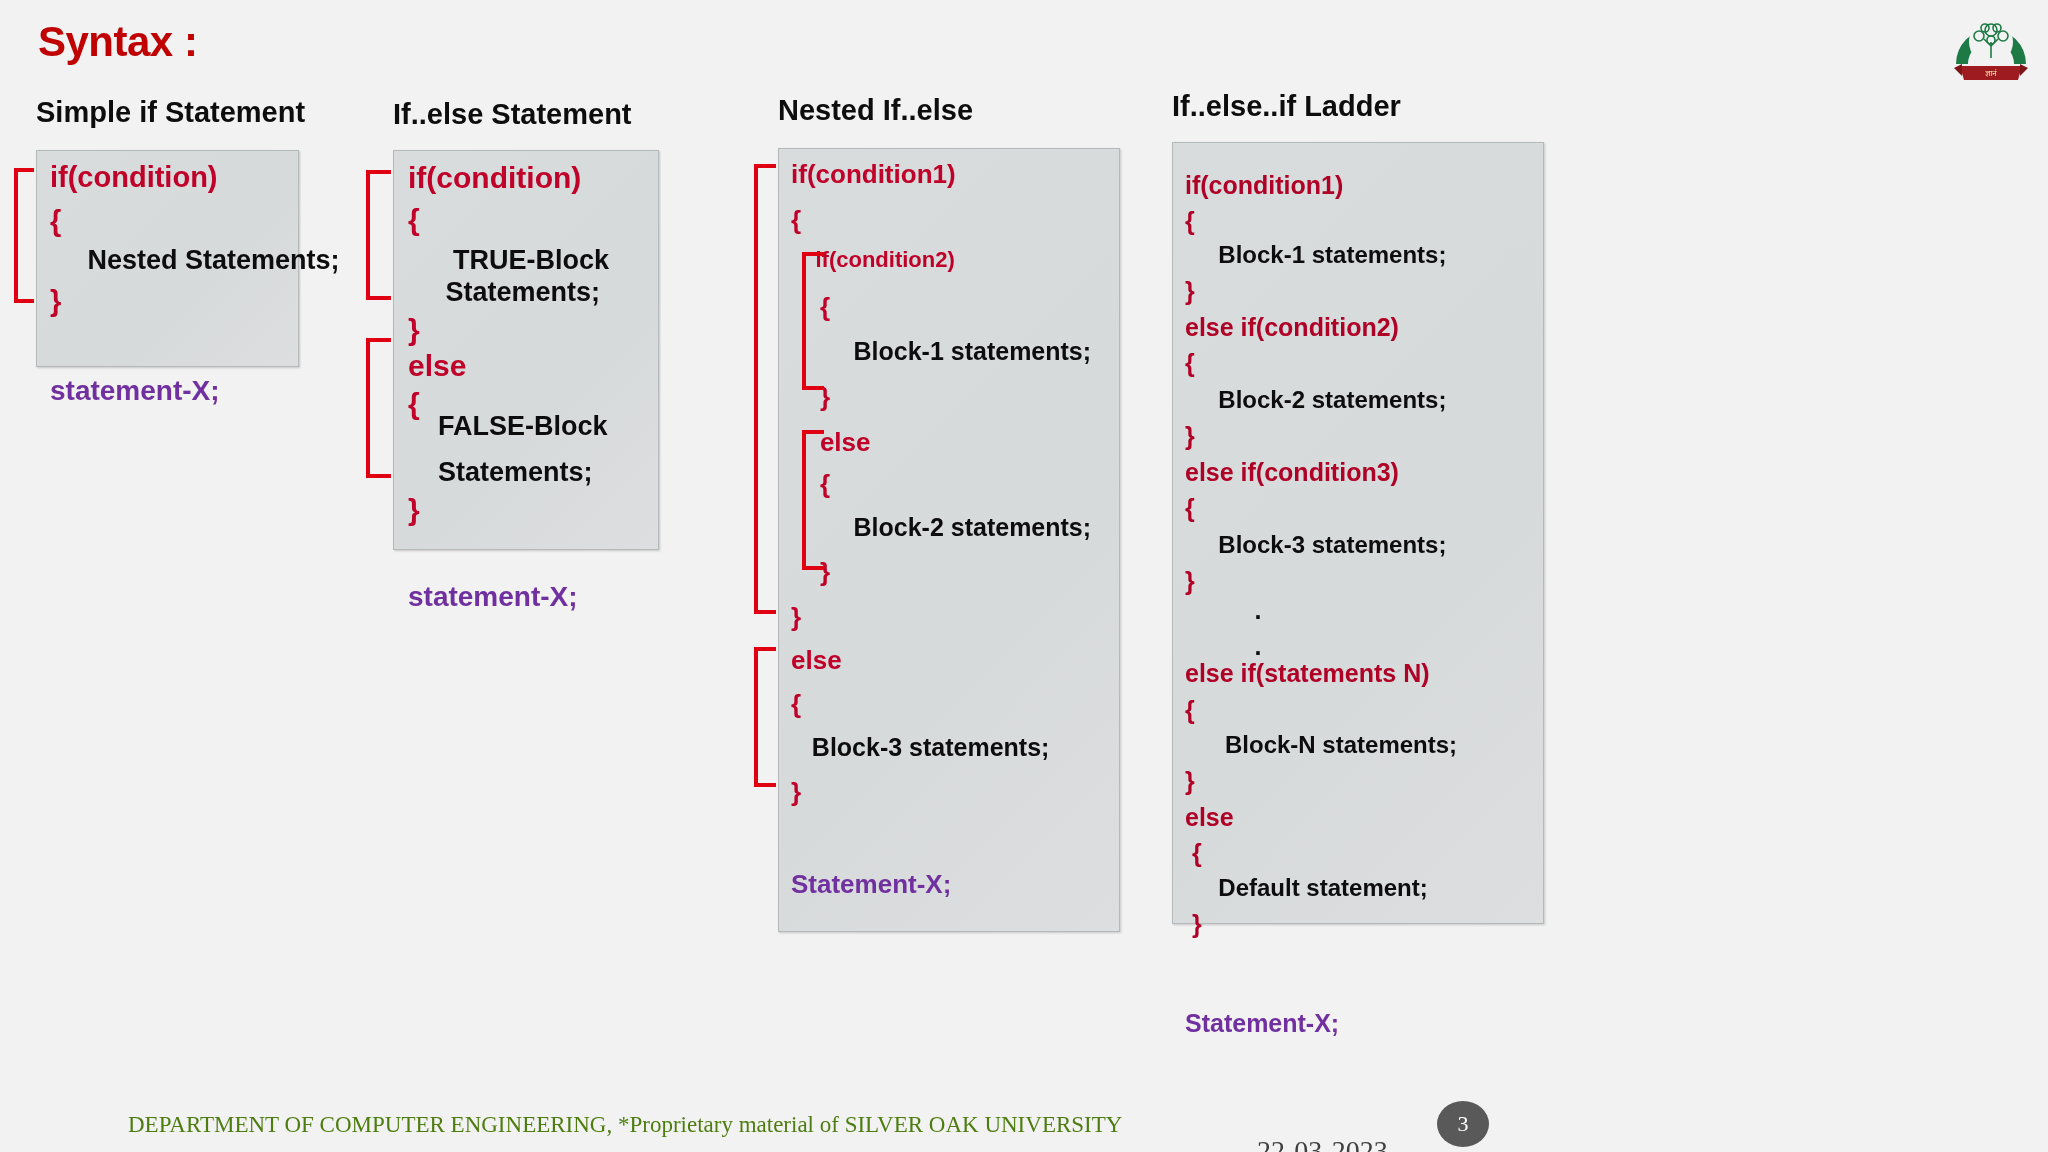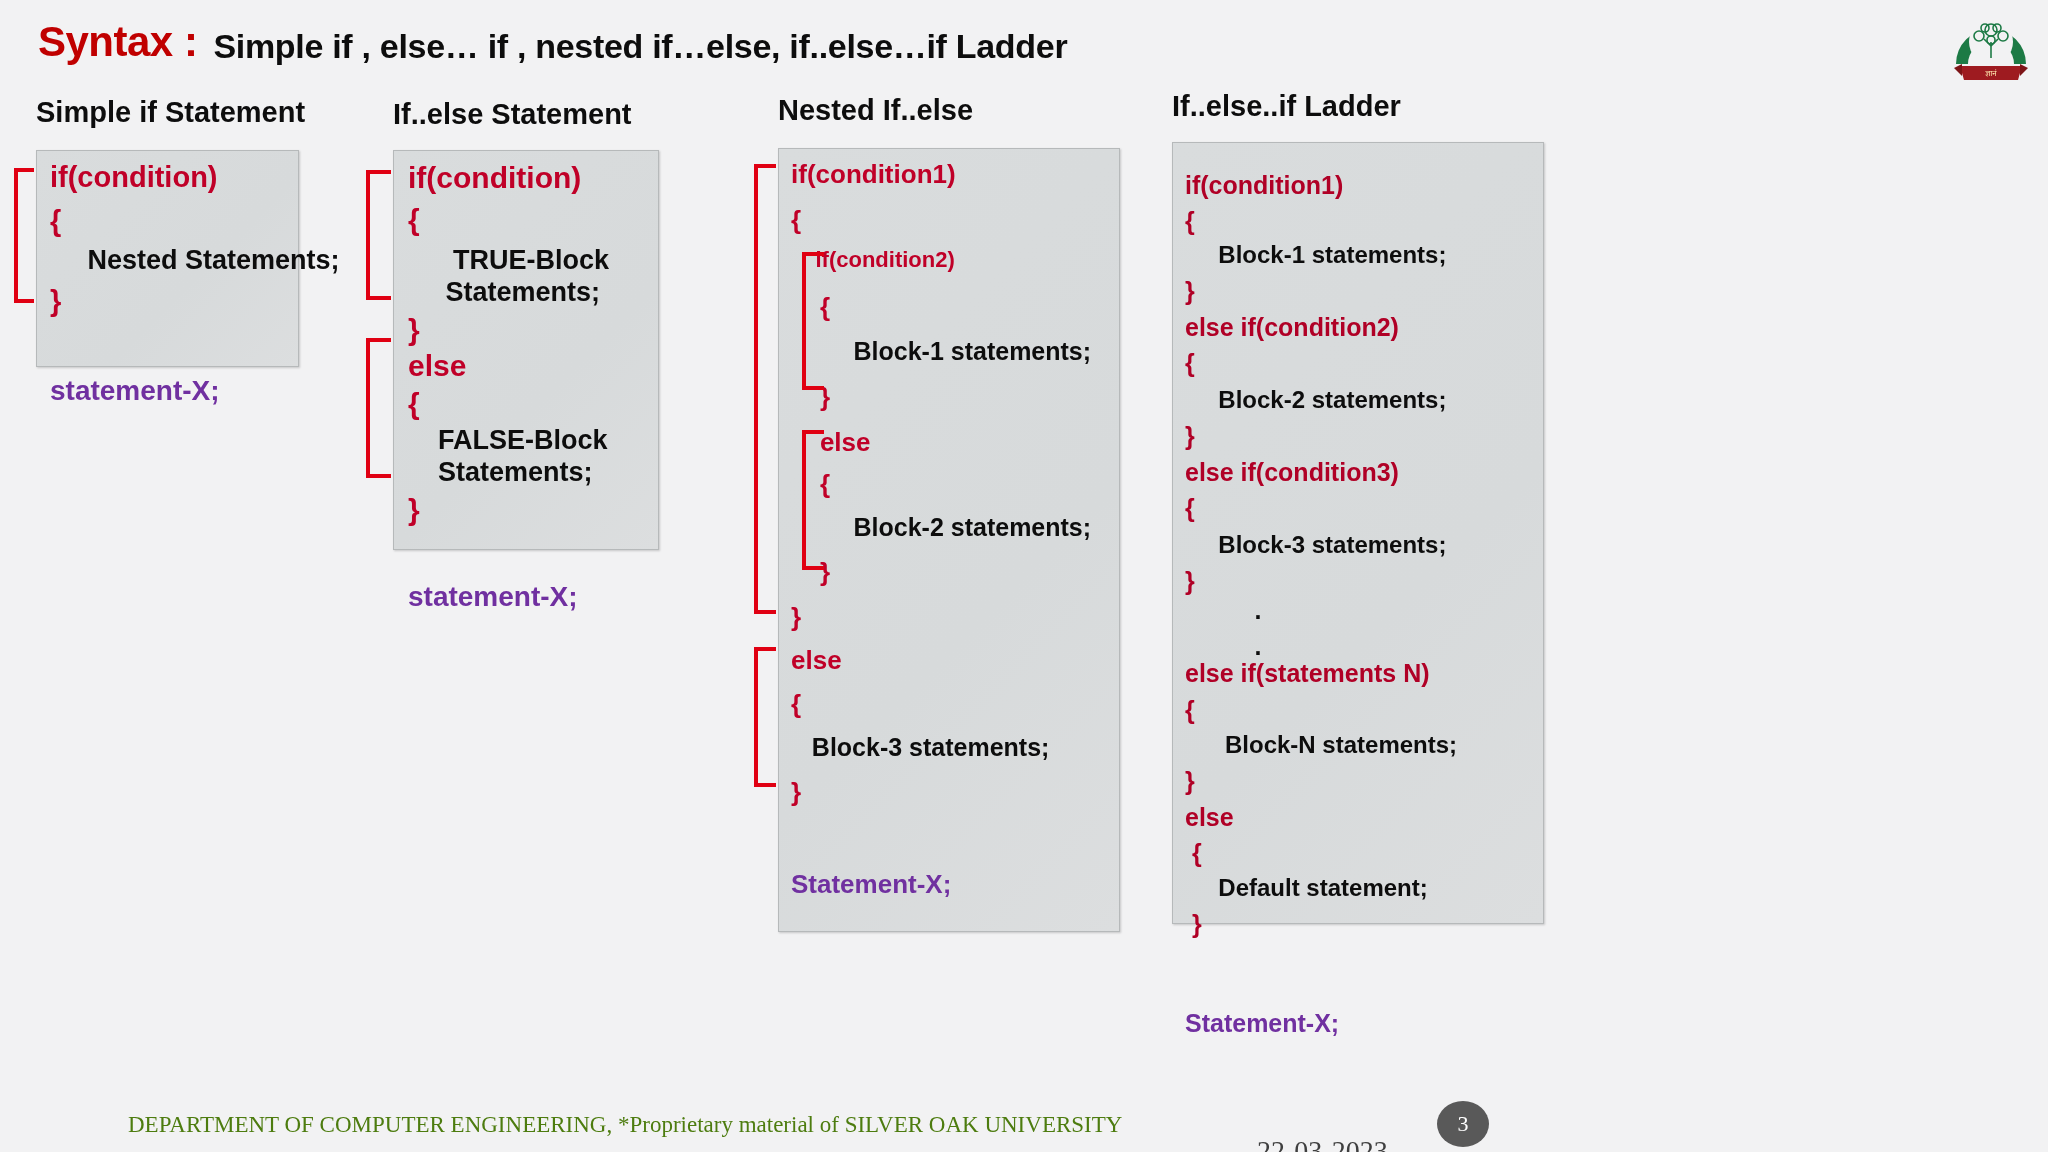--- a/index.html
+++ b/index.html
@@ -6,21 +6,21 @@
   body{
     width:2048px;height:1152px;
     background:#f2f2f3;
     font-family:"Liberation Sans", sans-serif;
     position:relative;
     overflow:hidden;
   }
 
   
   #slide-header{position:absolute;left:0;top:0;width:2048px;height:92px;}
-  #title-row{position:absolute;left:38px;top:18px;display:flex;align-items:flex-end;}
+  #title-row{position:absolute;left:38px;top:18px;display:flex;align-items:flex-start;flex-direction:column;}
   #syntax-label{
     color:#c00000;font-size:42px;font-weight:bold;letter-spacing:-0.5px;
     font-family:"Liberation Sans", sans-serif;
   }
   #title-text{
     color:#0d0d0d;font-size:34px;font-weight:bold;margin-left:16px;
     letter-spacing:-0.3px;
   }
 
   
@@ -88,21 +88,20 @@
     display:flex;align-items:center;justify-content:center;
     font-family:"Liberation Serif", serif;font-size:22px;
   }
 </style>
 </head>
 <body>
 
 <div id="slide-header">
   <div id="title-row">
     <span id="syntax-label">Syntax :</span>
-    <span id="title-text">Simple if , else… if , nested if…else,  if..else…if Ladder</span>
   </div>
 
   <div id="logo">
     <div id="logo-emblem">
       <svg width="86" height="80" viewBox="0 0 86 80">
         <path d="M8 62 A35 35 0 1 1 78 62 L66 62 A23 23 0 1 0 20 62 Z" fill="#1d7a45"></path>
         <circle cx="43" cy="40" r="22" fill="#f2f2f3"></circle>
         <g stroke="#1d7a45" stroke-width="1.6" fill="none">
           <path d="M43 56 L43 40"></path>
           <path d="M43 44 L36 37 M43 44 L50 37"></path>
@@ -136,21 +135,21 @@
 <div class="col" style="left:393px;top:98px;text-align:right;">
   <div class="col-title">If..else Statement</div>
   <div class="code-box" style="position:absolute;left:0px;top:52px;width:266px;height:400px;">
     <div class="code-line kw" style="position:absolute;left:14px;top:12px;font-size:30px;">if(condition)</div>
     <div class="code-line kw" style="position:absolute;left:14px;top:54px;font-size:30px;">{</div>
     <div class="code-line blk" style="position:absolute;left:14px;top:96px;font-size:27px;">      TRUE-Block</div>
     <div class="code-line blk" style="position:absolute;left:14px;top:128px;font-size:27px;">     Statements;</div>
     <div class="code-line kw" style="position:absolute;left:14px;top:164px;font-size:30px;">}</div>
     <div class="code-line kw" style="position:absolute;left:14px;top:200px;font-size:30px;">else</div>
     <div class="code-line kw" style="position:absolute;left:14px;top:238px;font-size:30px;">{</div>
-    <div class="code-line blk" style="position:absolute;left:14px;top:276px;font-size:27px;">    FALSE-Block</div>
+    <div class="code-line blk" style="position:absolute;left:14px;top:262px;font-size:27px;">    FALSE-Block</div>
     <div class="code-line blk" style="position:absolute;left:14px;top:308px;font-size:27px;">    Statements;</div>
     <div class="code-line kw" style="position:absolute;left:14px;top:344px;font-size:30px;">}</div>
     <div class="code-line stx" style="position:absolute;left:14px;top:384px;font-size:28px;">statement-X;</div>
   </div>
   <div class="bracket" style="left:-27px;top:72px;width:25px;height:130px;"></div>
   <div class="bracket" style="left:-27px;top:240px;width:25px;height:140px;"></div>
 </div>
 
 <div class="col" style="left:778px;top:94px;">
   <div class="col-title">Nested If..else</div>

